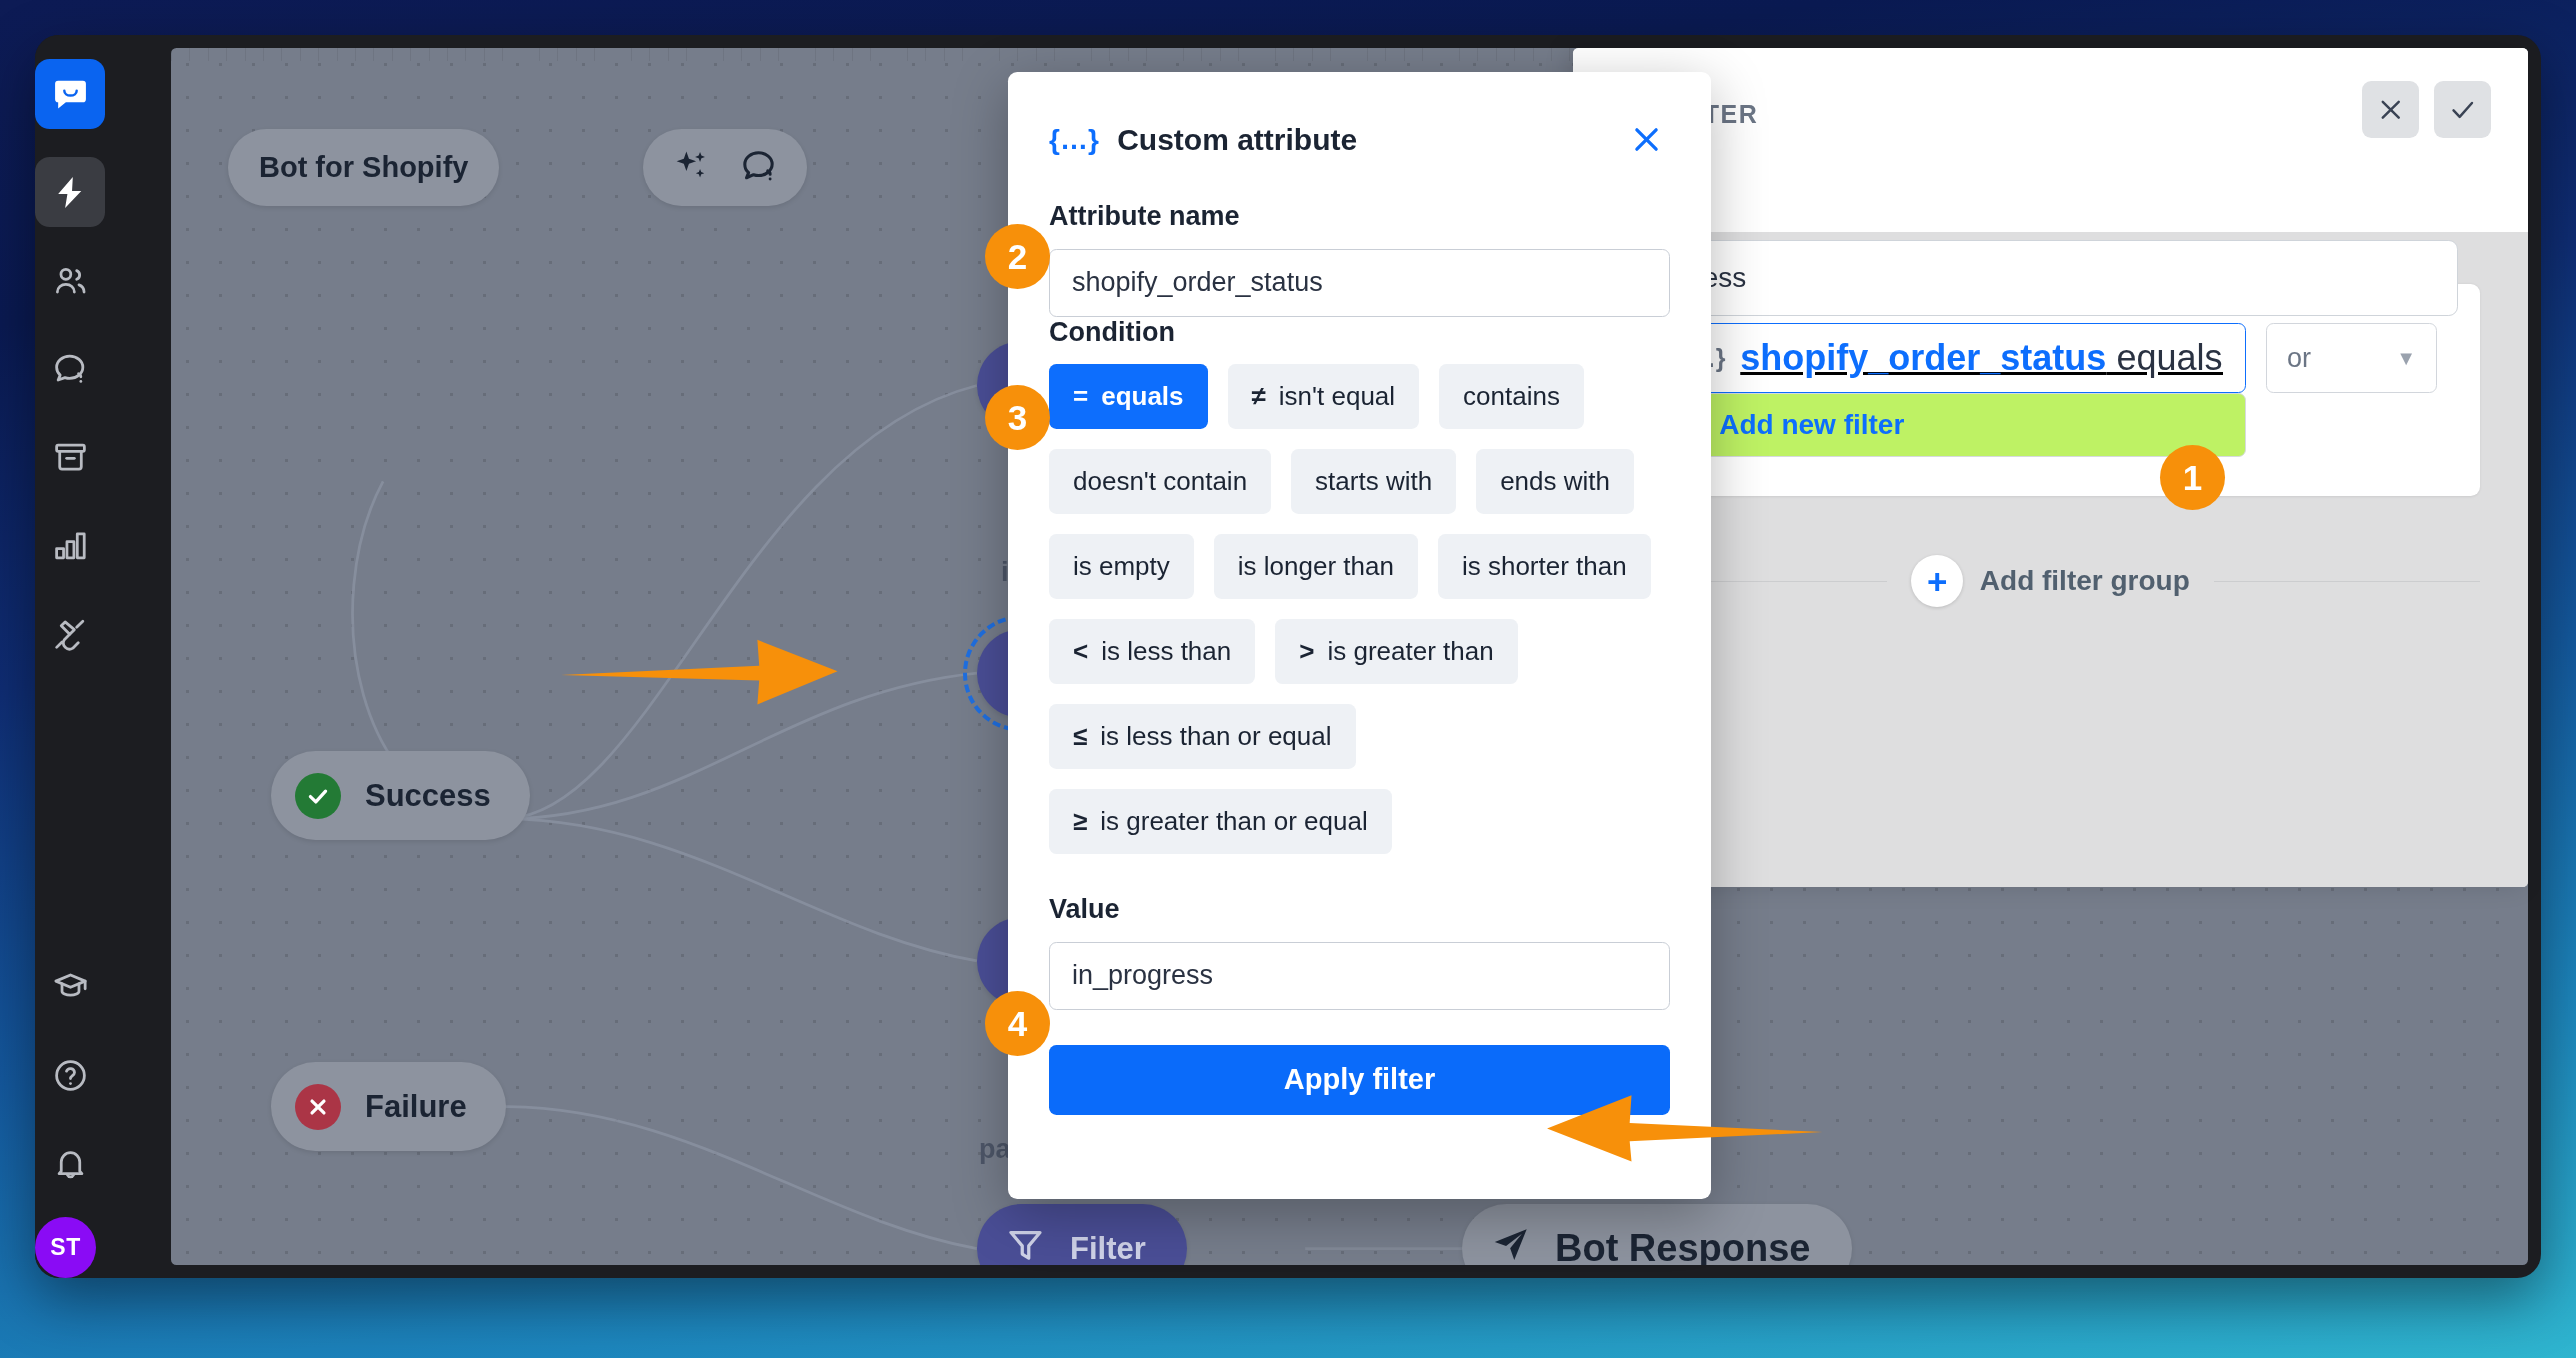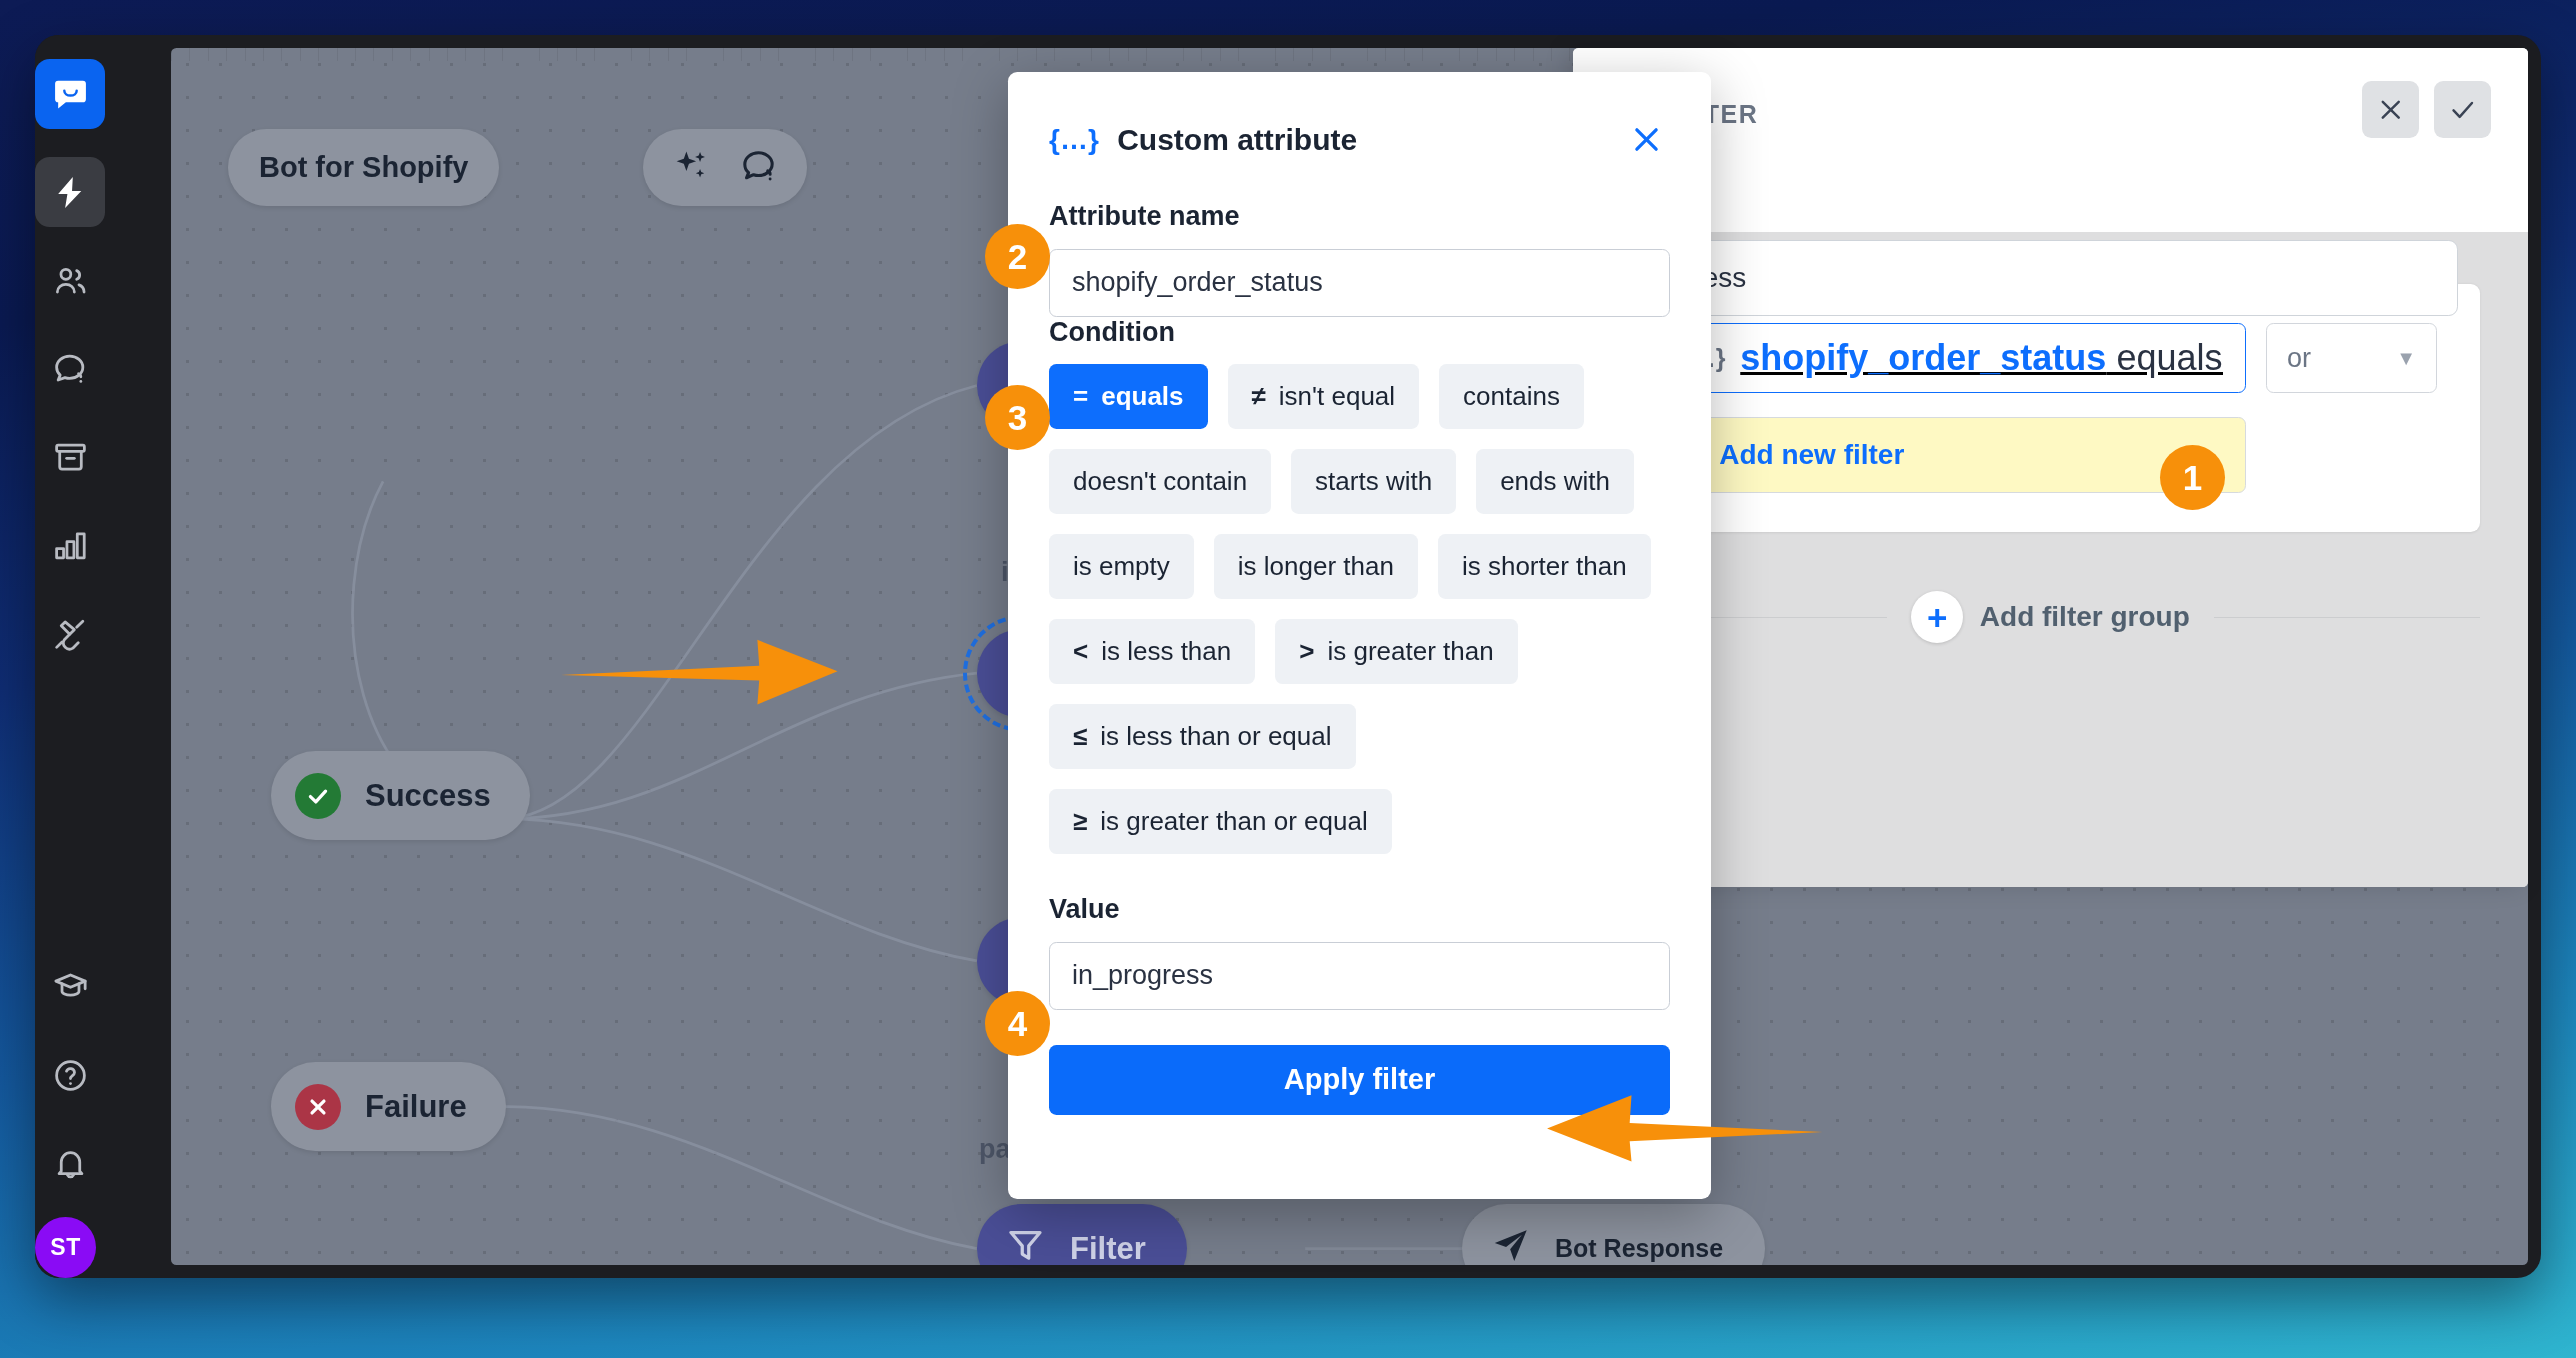--- a/index.html
+++ b/index.html
@@ -134,21 +134,21 @@
   }
   .node-filter svg { width: 41px; height: 41px; flex: 0 0 auto; }
   #node-filter-1 { left: 806px; top: 293px; }
   #node-filter-2 { left: 806px; top: 581px; outline: 4.6px dashed #1f6fe0; outline-offset: 10px; }
   #node-filter-3 { left: 806px; top: 869px; }
   #node-filter-4 { left: 806px; top: 1156px; }
 
   #node-bot-response {
     left: 1291px; top: 1156px;
     height: 89px; padding: 0 42px 0 28px; gap: 24px;
-    font-size: 25px; color: #1b2433;
+    font-size: 38px; color: #1b2433;
   }
   #node-bot-response svg { width: 41px; height: 41px; }
 
   .edge-label {
     position: absolute;
     font-size: 27px; font-weight: 700;
     color: #4d5668;
     white-space: nowrap;
   }
   #lbl-fulfilled { left: 870px; top: 221px; }
@@ -233,24 +233,23 @@
     flex: 0 0 171px; height: 70px;
     border: 0.9px solid #d2d6dc; border-radius: 7.4px;
     background: #fff;
     display: flex; align-items: center; justify-content: space-between;
     padding: 0 20px;
     font-size: 27px; color: #6b7585;
     cursor: pointer;
   }
   #logic-select .caret { color: #9aa2ae; font-size: 20px; }
   #add-new-filter {
-    margin-top: 24px;
-    width: 588px; height: 76px;
+    width: 588px; height: 64px;
     border: 0.9px solid #d6dade; border-radius: 7.4px;
-    background: #fef9c3;
+    background: #bef264;
     display: flex; align-items: center; gap: 16.6px;
     padding: 0 22px;
     color: #0d6efd; font-size: 28px; font-weight: 700;
     cursor: pointer;
     font-family: "Liberation Sans", sans-serif;
   }
   #add-new-filter .plus { font-size: 37px; line-height: 1; font-weight: 400; }
   #add-filter-group-row {
     margin-top: 59px;
     display: flex; align-items: center; gap: 0;

